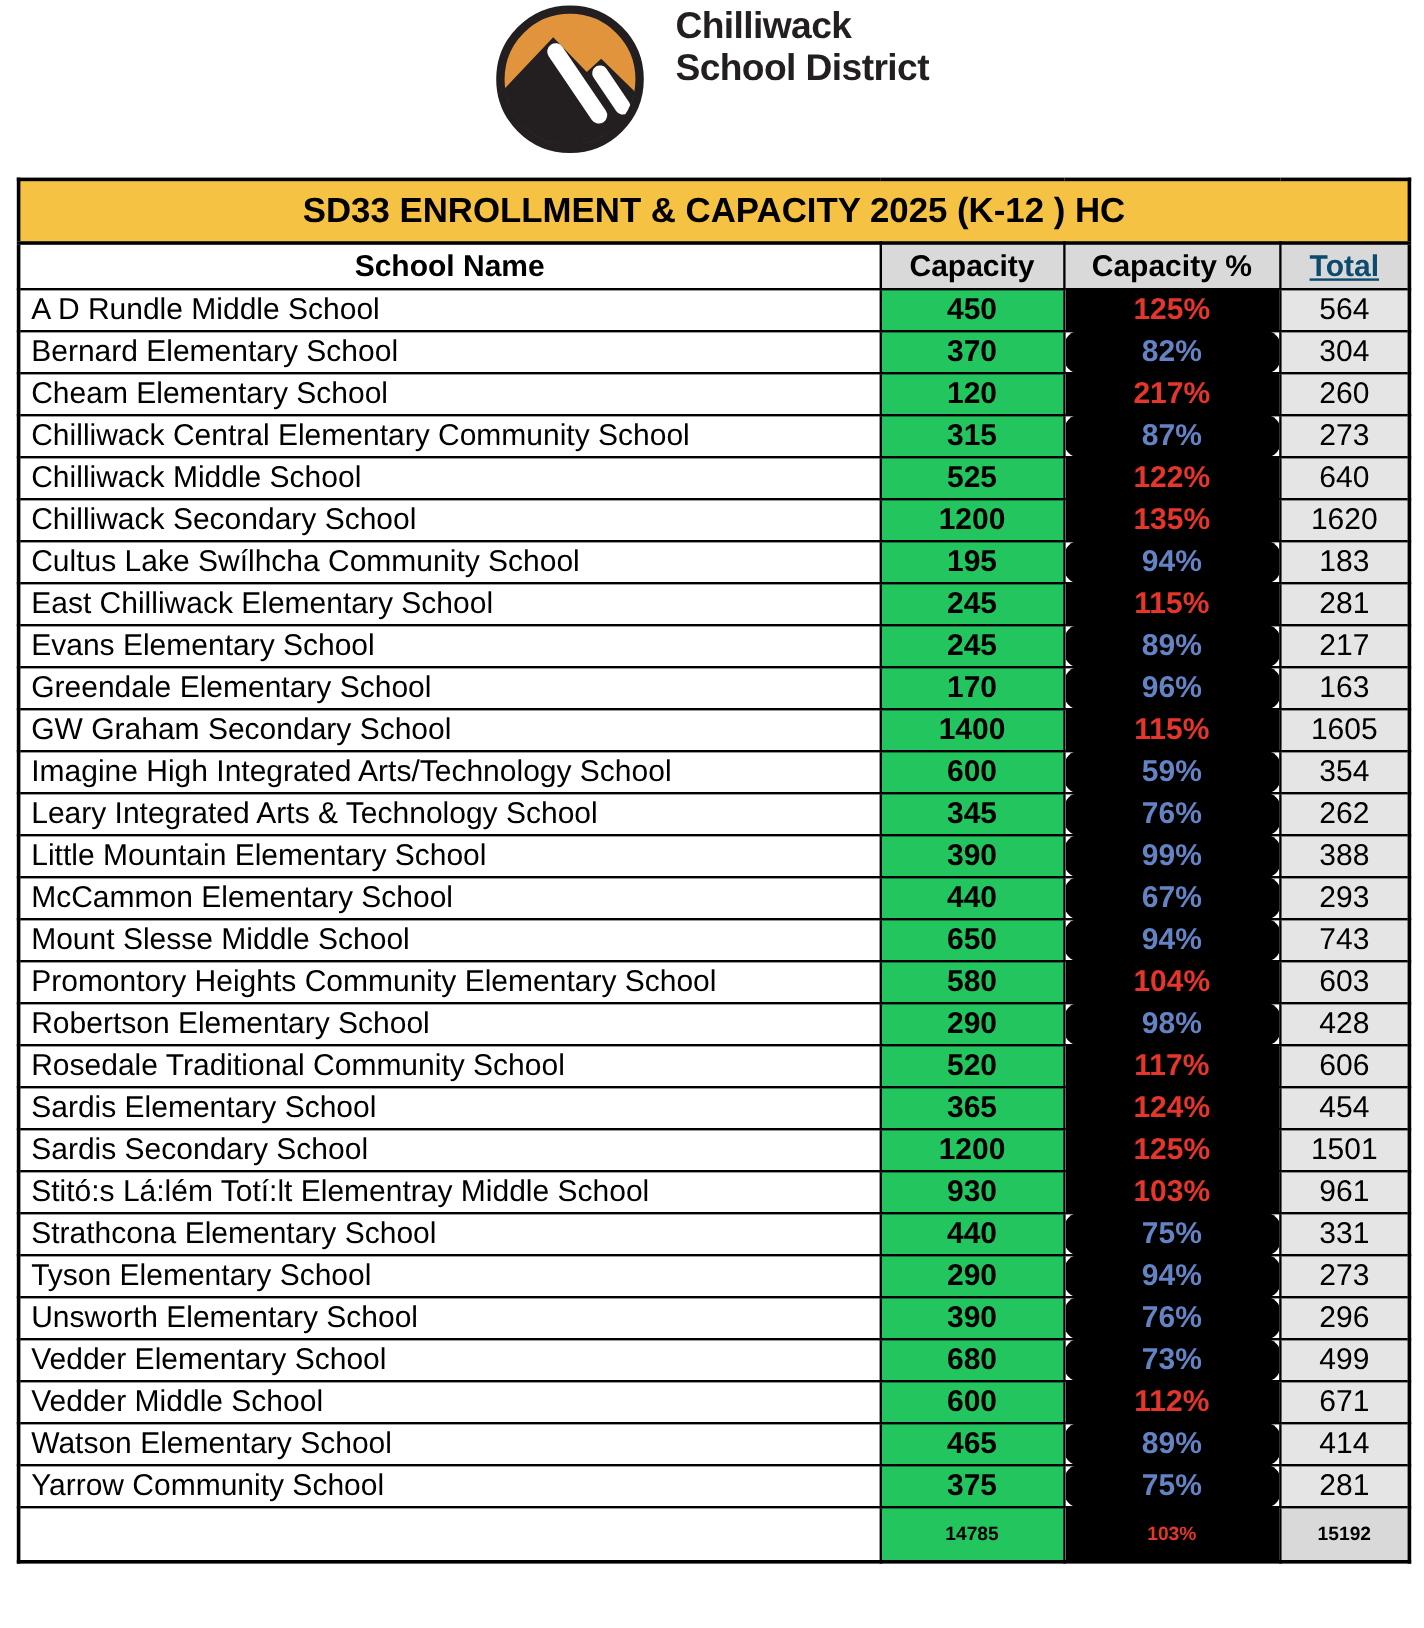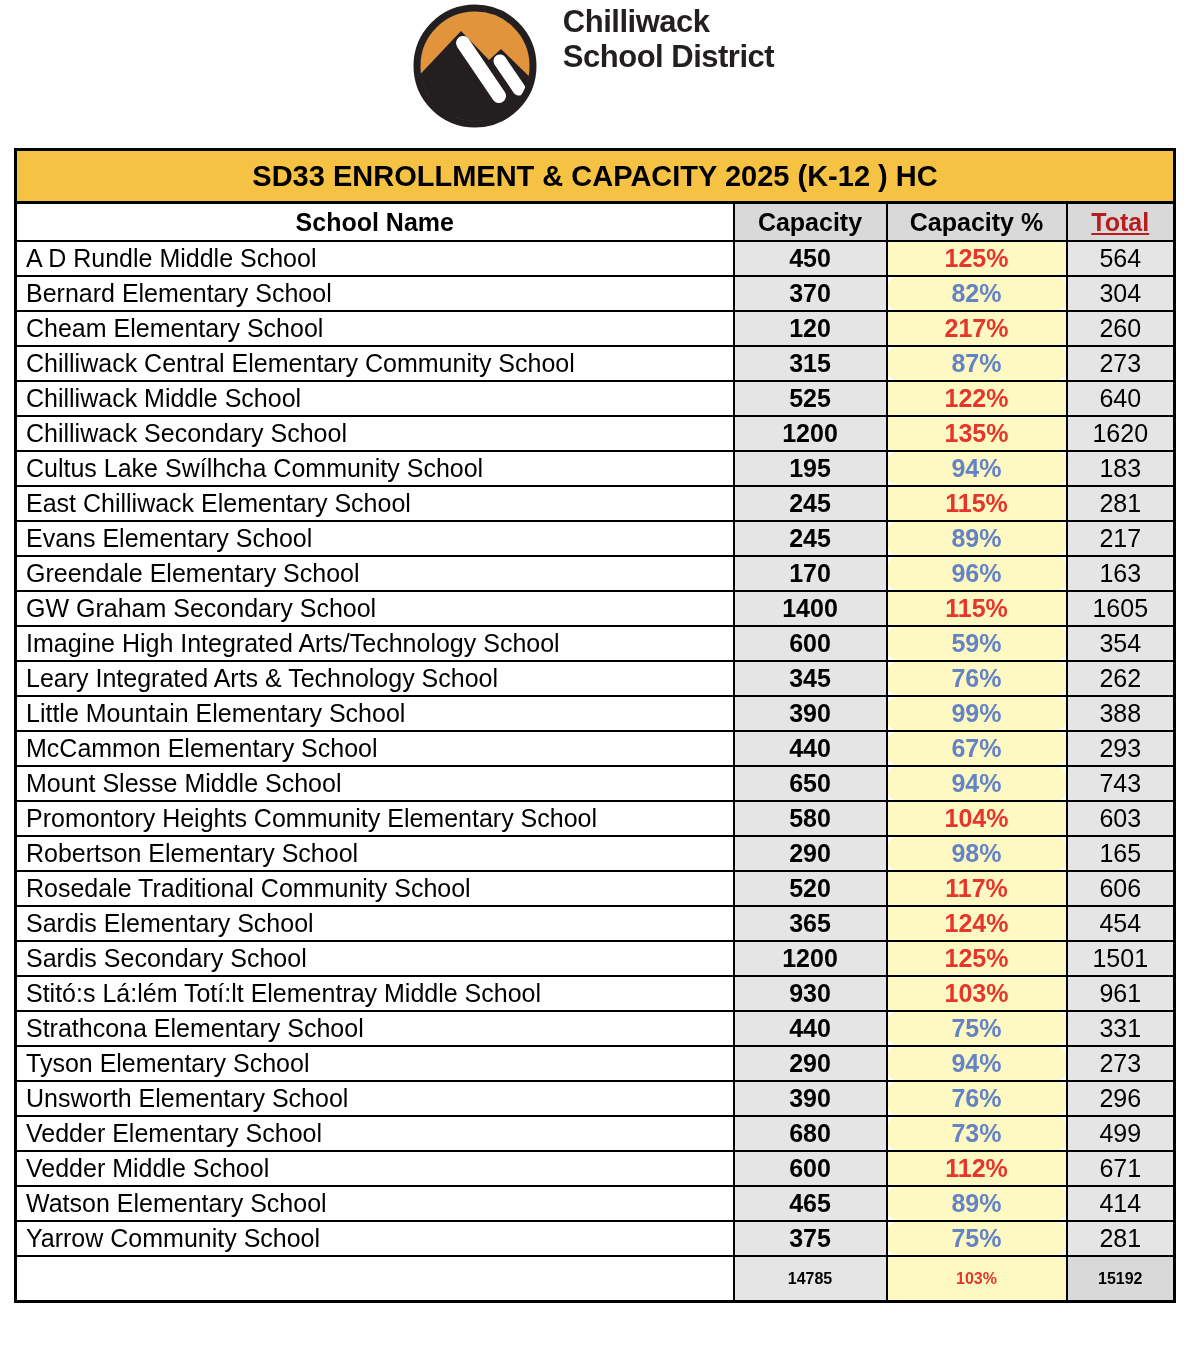--- a/index.html
+++ b/index.html
@@ -20,26 +20,26 @@
   col.c-name{width:718px;} col.c-cap{width:153px;} col.c-pct{width:180px;} col.c-tot{width:108px;}
   .enrollment td,.enrollment th{border:2px solid #000;padding:0;overflow:hidden;white-space:nowrap;}
 
   .title-cell{
     background:#F5C243;height:50px;text-align:center;
     font-size:29px;font-weight:700;letter-spacing:0px;color:#000;
     border-bottom:3px solid #000 !important;
   }
   .hdr{height:36px;font-size:25px;font-weight:700;text-align:center;background:#fff;}
   .hdr.gray{background:#D9D9D9;}
-  .hdr.total-hdr{color:#b91c1c;text-decoration:underline;}
+  .hdr.total-hdr{color:#0c4a6e;text-decoration:underline;}
 
   .enrollment tbody td{height:33px;font-size:25px;}
   td.name-cell{text-align:left;padding-left:9px;background:#fff;}
-  td.cap-cell{text-align:center;font-weight:700;background:#e5e5e5;margin-top:36px;}
-  td.pct-cell{text-align:center;font-weight:700;background:#fef9c3;}
+  td.cap-cell{text-align:center;font-weight:700;background:#22c55e;margin-top:36px;}
+  td.pct-cell{text-align:center;font-weight:700;background:#000000;}
   td.tot-cell{text-align:center;background:#e5e5e5;}
   .pct-red{color:#E6352B;}
   .pct-blue{color:#6383C4;border-radius:12px;}
 
   tr.totals-row td{height:43px;font-weight:700;}
   tr.totals-row td.tot-cell{background:#D9D9D9;}
   tr.totals-row td.name-cell{background:#fff;}
 </style>
 </head>
 <body>
@@ -185,21 +185,21 @@
         <tr>
           <td class="name-cell">Promontory Heights Community Elementary School</td>
           <td class="cap-cell">580</td>
           <td class="pct-cell pct-red">104%</td>
           <td class="tot-cell">603</td>
         </tr>
         <tr>
           <td class="name-cell">Robertson Elementary School</td>
           <td class="cap-cell">290</td>
           <td class="pct-cell pct-blue">98%</td>
-          <td class="tot-cell">165</td>
+          <td class="tot-cell">428</td>
         </tr>
         <tr>
           <td class="name-cell">Rosedale Traditional Community School</td>
           <td class="cap-cell">520</td>
           <td class="pct-cell pct-red">117%</td>
           <td class="tot-cell">606</td>
         </tr>
         <tr>
           <td class="name-cell">Sardis Elementary School</td>
           <td class="cap-cell">365</td>

